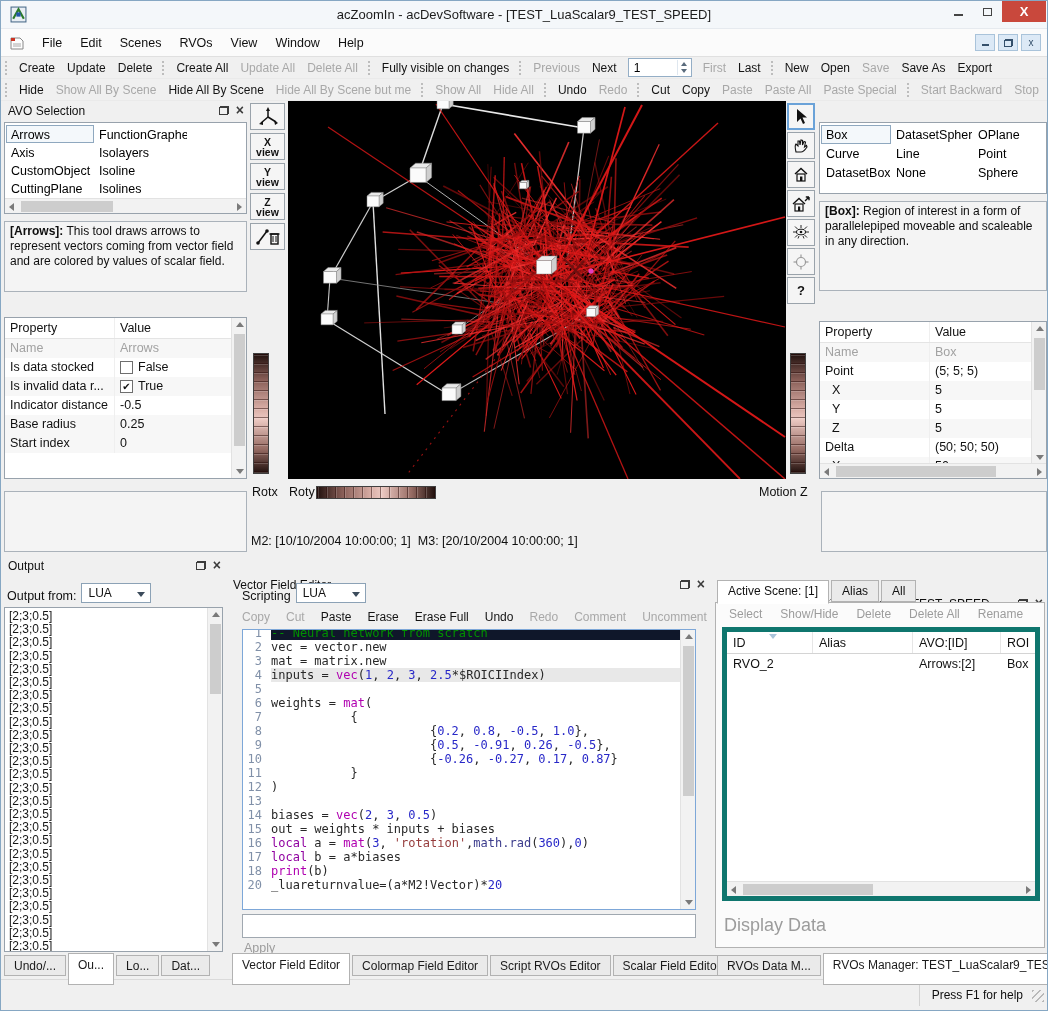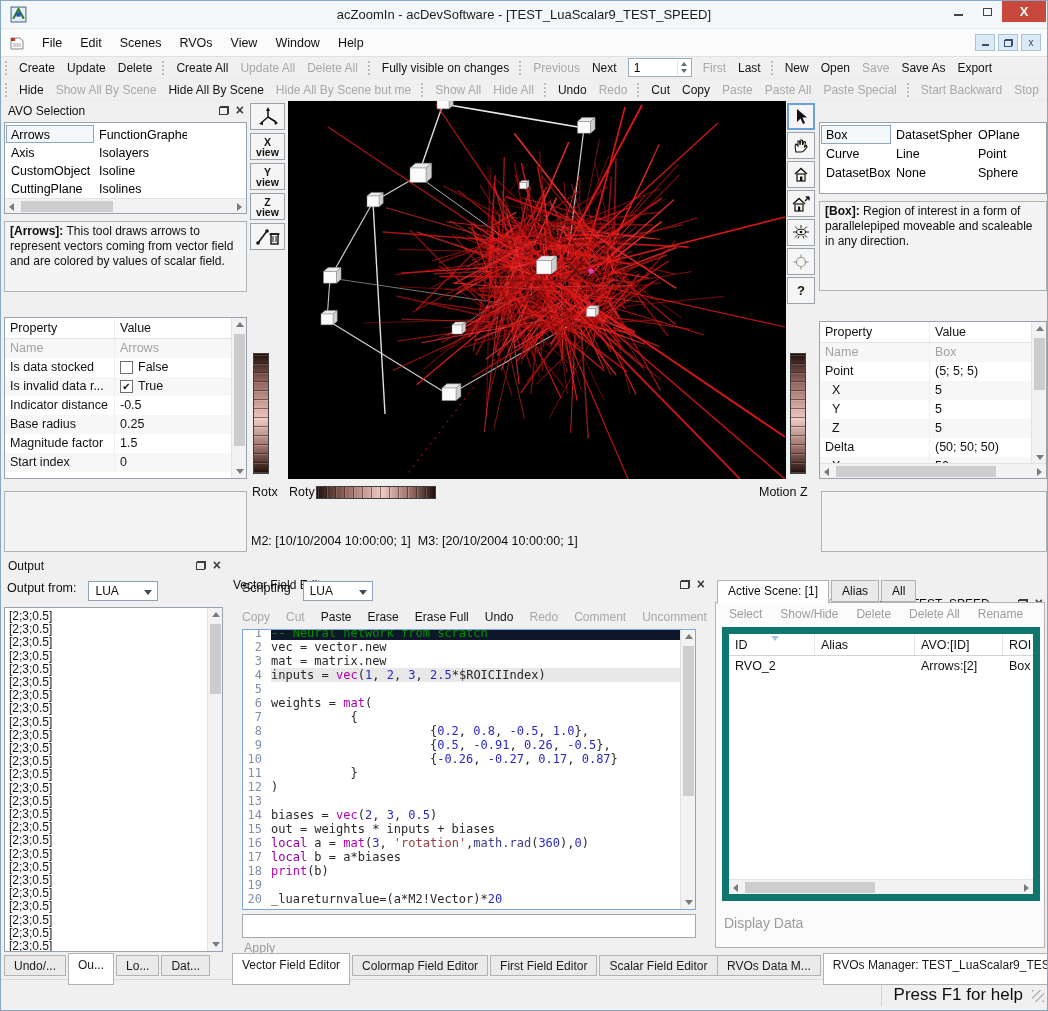--- a/index.html
+++ b/index.html
@@ -91,21 +91,21 @@
     linear-gradient(to bottom,#20100d,#8a5f58 22%,#d9aea6 46%,#ecc9c2 55%,#966b63 80%,#20100d)}
   .wheelH{border:1px solid #404040;background:
     repeating-linear-gradient(to right, rgba(40,10,8,.5) 0 1px, rgba(255,255,255,.18) 1px 2px, transparent 2px 9px),
     linear-gradient(to right,#20100d,#8a5f58 22%,#d9aea6 46%,#ecc9c2 55%,#966b63 80%,#20100d)}
   .vp-sub{font-size:12.5px;color:#0e0e0e;white-space:nowrap}
   .scene-line{font-size:12.5px;color:#0e0e0e;white-space:pre}
 
   
   .dropdown{width:70px;height:20px;background:#fff;border:1px solid #8ca2b6;font-size:12px;color:#111;padding:2px 16px 0 6px;position:relative;flex:none}
   .dropdown .dd-arrow{position:absolute;right:5px;top:8px;border-left:4px solid transparent;border-right:4px solid transparent;border-top:5px solid #3c4c5c}
-  .frow{display:flex;align-items:flex-start;gap:12px;font-size:12.5px;color:#0e0e0e}
+  .frow{display:flex;align-items:flex-end;gap:5px;font-size:12.5px;color:#0e0e0e}
   .outlist{background:#fff;border:1px solid #98a2ac;overflow:hidden;font-size:12px;color:#161616}
   .out-lines{position:absolute;left:4px;top:2px;right:16px;bottom:0;overflow:hidden;line-height:13.2px}
   .etb{display:flex;align-items:center;font-size:12px}
   .etb .tbtn{padding:1px 8px}
   .codebox{background:#fff;border:1px solid #7da7d8;overflow:hidden;font-family:"DejaVu Sans Mono",monospace;font-size:12px}
   .code-lines{position:absolute;left:0;top:0;right:15px;bottom:0;overflow:hidden}
   .code-line{display:flex;height:14px;line-height:14px;white-space:pre}
   .code-line.clip{height:10px;overflow:hidden;align-items:flex-end}
   .ln{width:28px;text-align:right;padding-right:9px;color:#8090a8;flex:none}
   .ct{white-space:pre;flex:1}
@@ -119,30 +119,30 @@
   
   .tabstrip{position:absolute;display:flex;align-items:flex-start}
   .tab{height:21px;line-height:20px;padding:0 9px;background:#eaeaea;border:1px solid #b2b2b2;margin-right:2px;font-size:12px;color:#1a1a1a;white-space:nowrap;overflow:hidden}
   .tab.active{background:#fff;height:32px;margin-top:-2px;line-height:23px;position:relative;z-index:3}
   .ntab{height:22px;line-height:21px;padding:0 10px;background:#eaeaea;border:1px solid #b2b2b2;margin-right:2px;font-size:12px;color:#111}
   .ntab.active{background:#fff;height:24px;border-bottom:1px solid #fff;position:relative;z-index:3}
 
   
   .rvo-content{background:#fbfbfb;border:1px solid #b2b2b2}
   .rvtb{padding:0 9px;font-size:12px;color:#9c9c9c;white-space:nowrap}
-  .rvo-table{background:#fff;border:7px solid #0f766e;overflow:hidden;font-size:12.5px;position:absolute}
+  .rvo-table{background:#fff;border:5px solid #0f766e;overflow:hidden;font-size:12.5px;position:absolute}
   .rvo-head{display:flex;height:22px;line-height:22px;border-bottom:1px solid #d4d4d4}
   .rvo-hc{padding:0 6px;border-right:1px solid #e6e6e6;position:relative;overflow:hidden;color:#111;flex:none}
   .sort-ind{position:absolute;top:2px;left:42px;border-left:4px solid transparent;border-right:4px solid transparent;border-top:5px solid #a9c4da}
   .rvo-row{display:flex;height:20px;line-height:20px;color:#111}
   .rvo-cell{padding:0 6px;overflow:hidden;white-space:nowrap;flex:none}
 
   
   .statusbar{position:absolute;left:0;top:978px;width:100%;height:33px;background:#f0f0f0;border-top:1px solid #dadada}
-  .help{position:absolute;right:24px;top:4px;font-size:17px;color:#0e0e0e;border-left:1px solid #d2d2d2;padding-left:12px;height:22px;line-height:22px}
+  .help{position:absolute;right:24px;top:4px;font-size:12px;color:#0e0e0e;border-left:1px solid #d2d2d2;padding-left:12px;height:22px;line-height:22px}
   .grip-corner{position:absolute;right:3px;bottom:10px;width:12px;height:12px;
     background:repeating-linear-gradient(135deg,#b8b8b8 0 2px,transparent 2px 5px)}
 </style>
 </head>
 <body>
 
 <div class="window">
 
   <div class="titlebar">
     <svg class="app-icon" viewBox="0 0 16 16">
@@ -319,26 +319,20 @@
           <div class="prow">
             <div class="pc1">Indicator distance</div>
             <div class="pc2">
               <span>-0.5</span>
             </div>
           </div>
           <div class="prow alt">
             <div class="pc1">Base radius</div>
             <div class="pc2">
               <span>0.25</span>
-            </div>
-          </div>
-          <div class="prow">
-            <div class="pc1">Magnitude factor</div>
-            <div class="pc2">
-              <span>1.5</span>
             </div>
           </div>
           <div class="prow alt">
             <div class="pc1">Start index</div>
             <div class="pc2">
               <span>0</span>
             </div>
           </div>
         </div>
       <div class="vscroll" style="right:0;top:0;height:100%">
@@ -1390,35 +1384,34 @@
           <div class="code-line"><span class="ln">9</span><span class="ct"><span class="tok-plain">                      {</span><span class="tok-num">0.5</span><span class="tok-plain">, </span><span class="tok-num">-0.91</span><span class="tok-plain">, </span><span class="tok-num">0.26</span><span class="tok-plain">, </span><span class="tok-num">-0.5</span><span class="tok-plain">},</span></span></div>
           <div class="code-line"><span class="ln">10</span><span class="ct"><span class="tok-plain">                      {</span><span class="tok-num">-0.26</span><span class="tok-plain">, </span><span class="tok-num">-0.27</span><span class="tok-plain">, </span><span class="tok-num">0.17</span><span class="tok-plain">, </span><span class="tok-num">0.87</span><span class="tok-plain">}</span></span></div>
           <div class="code-line"><span class="ln">11</span><span class="ct"><span class="tok-plain">           }</span></span></div>
           <div class="code-line"><span class="ln">12</span><span class="ct"><span class="tok-plain">)</span></span></div>
           <div class="code-line"><span class="ln">13</span><span class="ct"></span></div>
           <div class="code-line"><span class="ln">14</span><span class="ct"><span class="tok-plain">biases = </span><span class="tok-func">vec</span><span class="tok-plain">(</span><span class="tok-num">2</span><span class="tok-plain">, </span><span class="tok-num">3</span><span class="tok-plain">, </span><span class="tok-num">0.5</span><span class="tok-plain">)</span></span></div>
           <div class="code-line"><span class="ln">15</span><span class="ct"><span class="tok-plain">out = weights * inputs + biases</span></span></div>
           <div class="code-line"><span class="ln">16</span><span class="ct"><span class="tok-kw">local</span><span class="tok-plain"> a = </span><span class="tok-func">mat</span><span class="tok-plain">(</span><span class="tok-num">3</span><span class="tok-plain">, </span><span class="tok-str">'rotation'</span><span class="tok-plain">,</span><span class="tok-lib">math.rad</span><span class="tok-plain">(</span><span class="tok-num">360</span><span class="tok-plain">),</span><span class="tok-num">0</span><span class="tok-plain">)</span></span></div>
           <div class="code-line"><span class="ln">17</span><span class="ct"><span class="tok-kw">local</span><span class="tok-plain"> b = a*biases</span></span></div>
           <div class="code-line"><span class="ln">18</span><span class="ct"><span class="tok-func">print</span><span class="tok-plain">(b)</span></span></div>
-          <div class="code-line"><span class="ln">19</span><span class="ct"></span></div>
           <div class="code-line"><span class="ln">20</span><span class="ct"><span class="tok-plain">_luareturnvalue=(a*M2!Vector)*</span><span class="tok-num">20</span></span></div>
         </div>
       <div class="vscroll" style="right:0;top:0;height:100%">
         <span class="t-up"></span>
           <span class="t-down"></span>
         <div class="sb-thumb" style="left:2px;top:16px;width:11px;height:150px"></div>
       </div>
     </div>
     <div class="abs lineinput" style="left:241px;top:358px;width:454px;height:24px"></div>
     <div class="abs apply-lbl" style="left:243px;top:385px">Apply</div>
     <div class="tabstrip" id="editor-tabs" style="left:231px;top:399px">
         <div class="tab active">Vector Field Editor</div>
         <div class="tab">Colormap Field Editor</div>
-        <div class="tab">First Field Editor</div>
+        <div class="tab">Script RVOs Editor</div>
         <div class="tab">Scalar Field Editor</div>
       </div>
 
     <div class="abs ptitle" style="left:712px;top:1px;width:334px;height:19px">
       <span>RVOs Manager: TEST_LuaScalar9_TEST_SPEED</span>
       <span class="pt-icons">
           <span class="icon-float"></span>
           <span class="icon-close">×</span>
         </span>
     </div>
@@ -1449,21 +1442,21 @@
               <div class="rvo-cell" style="width: 88px;">Arrows:[2]</div>
               <div class="rvo-cell" style="width: 44px;">Box</div>
             </div>
           </div>
         <div class="hscroll" style="left:0;bottom:0;width:100%">
           <span class="t-left"></span>
             <span class="t-right"></span>
           <div class="sb-thumb" style="left:16px;top:2px;width:130px;height:11px"></div>
         </div>
       </div>
-      <div class="abs" style="left:8px;top:312px;font-size:14px;color:#9c9c9c">Display Data</div>
+      <div class="abs" style="left:8px;top:312px;font-size:18px;color:#9c9c9c">Display Data</div>
     </div>
     <div class="tabstrip" id="rvo-tabs" style="left:716px;top:399px">
         <div class="tab">RVOs Data M...</div>
         <div class="tab active">RVOs Manager: TEST_LuaScalar9_TEST_...</div>
       </div>
   </div>
 
   <div class="statusbar">
     <span class="help">Press F1 for help</span>
     <span class="grip-corner"></span>

